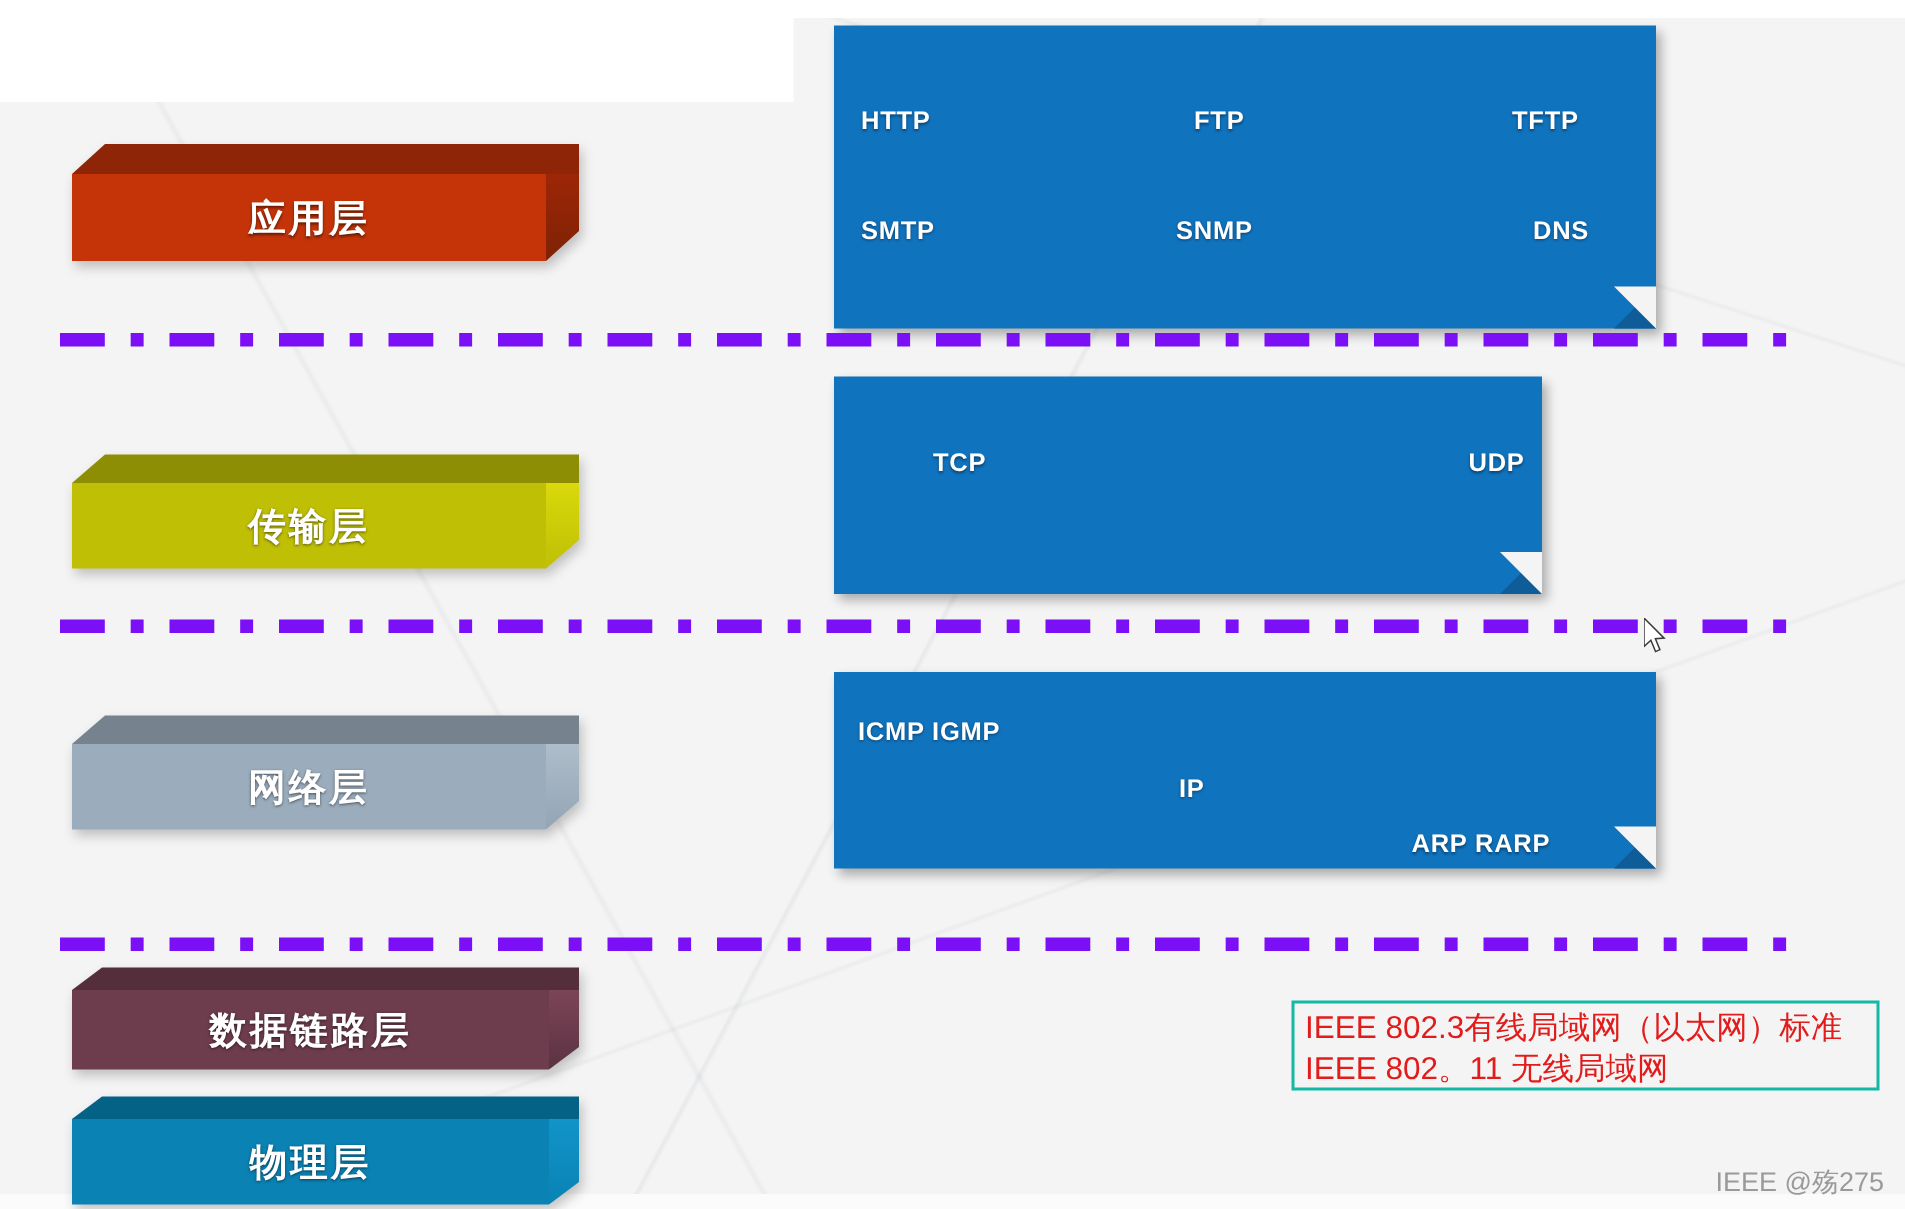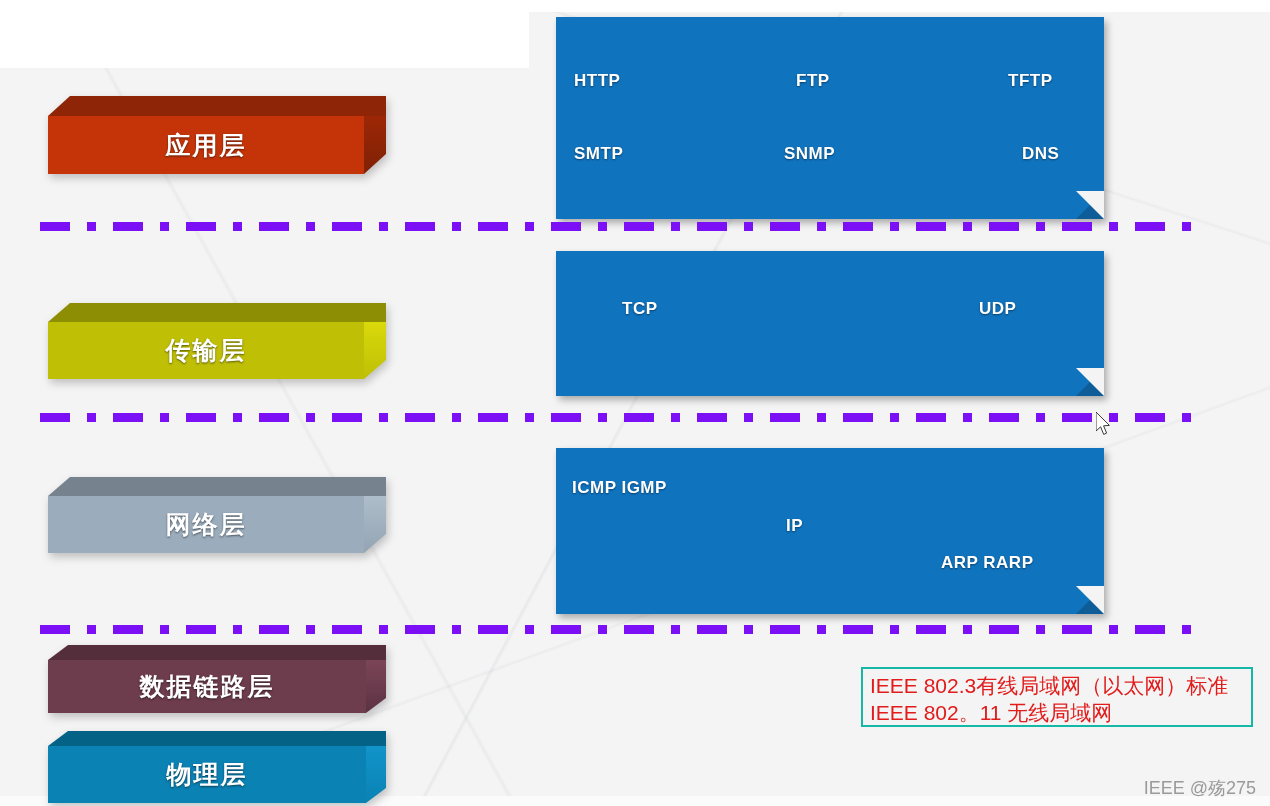--- a/index.html
+++ b/index.html
@@ -241,28 +241,28 @@
     <span class="proto" style="left:18px; top:54px;">HTTP</span>
     <span class="proto" style="left:240px; top:54px;">FTP</span>
     <span class="proto" style="left:452px; top:54px;">TFTP</span>
     <span class="proto" style="left:18px; top:127px;">SMTP</span>
     <span class="proto" style="left:228px; top:127px;">SNMP</span>
     <span class="proto" style="left:466px; top:127px;">DNS</span>
     <div class="fold"></div>
     <div class="fold-cut"></div>
   </div>
 
-  <div class="panel" style="left:556px; top:251px; width:548px; height:145px;">
+  <div class="panel" style="left:556px; top:251px; width:472px; height:145px;">
     <span class="proto" style="left:66px; top:48px;">TCP</span>
     <span class="proto" style="left:423px; top:48px;">UDP</span>
     <div class="fold"></div>
     <div class="fold-cut"></div>
   </div>
 
-  <div class="panel" style="left:556px; top:448px; width:548px; height:166px;">
+  <div class="panel" style="left:556px; top:448px; width:548px; height:131px;">
     <span class="proto" style="left:16px; top:30px;">ICMP  IGMP</span>
     <span class="proto" style="left:230px; top:68px;">IP</span>
     <span class="proto" style="left:385px; top:105px;">ARP  RARP</span>
     <div class="fold"></div>
     <div class="fold-cut"></div>
   </div>
 
 
   <div class="ieee-box" style="left:861px; top:667px; width:392px; height:60px;">
     <div class="ieee-line">IEEE 802.3有线局域网（以太网）标准</div>

